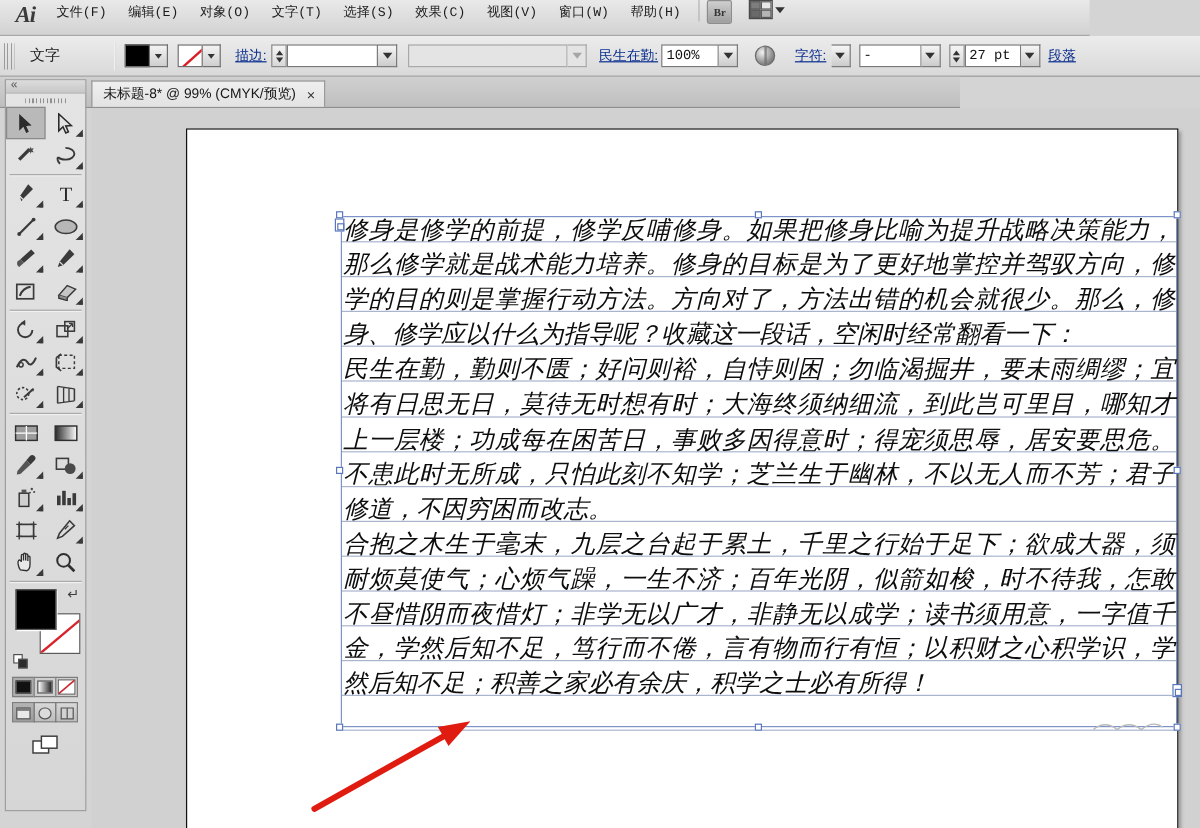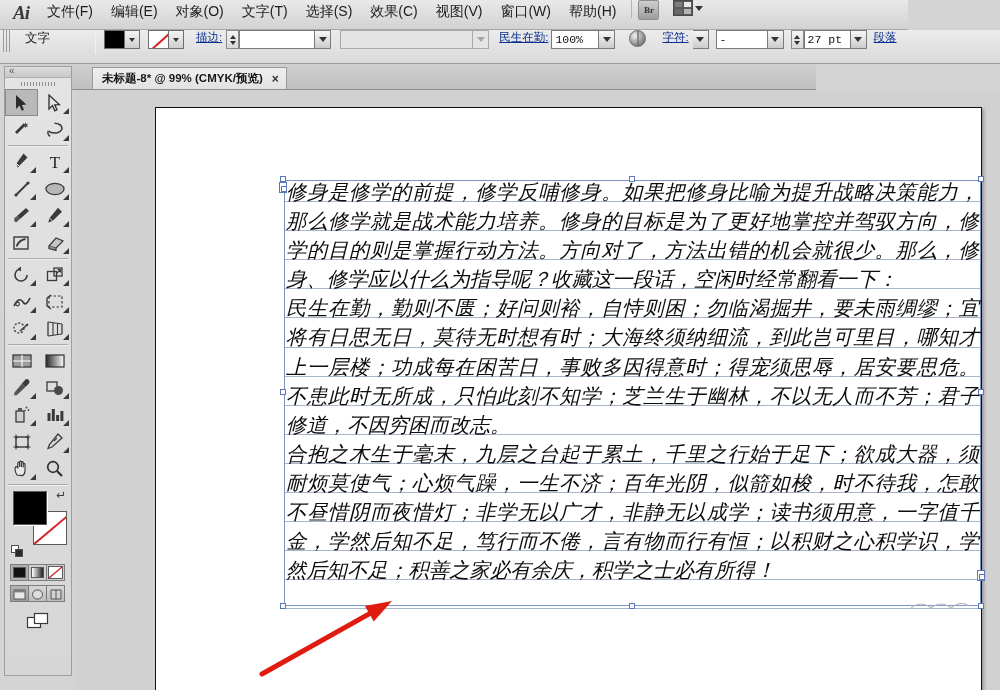--- a/index.html
+++ b/index.html
@@ -19,22 +19,23 @@
     border-bottom:1px solid #a8a8a8;
     display:flex; align-items:flex-start;
   }
   .ai-logo{
     width:34px; height:26px; margin-left:4px;
     display:flex; align-items:center; justify-content:center;
     font-family:"Liberation Serif",serif; font-weight:bold; font-style:italic;
     font-size:19px; color:#3a3a3a; letter-spacing:-1px;
   }
   .menu-item{
-    padding:4px 9px; font-size:14px; color:#1c1c1c; white-space:nowrap;
+    padding:4px 9px; font-size:11px; color:#1c1c1c; white-space:nowrap;
     line-height:14px;
+    font-family:Liberation Mono, monospace;
   }
   .mb-sep{ width:1px; height:18px; background:#b4b4b4; margin:0 6px; }
   .br-btn{
     width:21px;height:20px;border:1px solid #8d8d8d;border-radius:2px;
     background:linear-gradient(#cfcfcf,#9e9e9e);
     font-size:9px;color:#353535;display:flex;align-items:center;justify-content:center;
     font-family:"Liberation Serif",serif; font-weight:bold;
   }
   .ws-btn{
     margin-left:14px; display:flex; align-items:center; gap:2px;
@@ -48,21 +49,21 @@
   .ws-grid i:nth-child(2){ background:#e8e8e8; }
   .ws-grid i:nth-child(3){ background:#6a6a6a; }
   .ws-grid i:nth-child(4){ background:#b5b5b5; }
   .caret{ width:0;height:0;border-left:4px solid transparent;border-right:4px solid transparent;border-top:5px solid #333; }
 
   
   .optbar{
     position:absolute; left:0; top:30px; width:1000px; height:34px;
     background:linear-gradient(#ececec,#d9d9d9);
     border-bottom:1px solid #9c9c9c;
-    display:flex; align-items:flex-start;
+    display:flex; align-items:center;
   }
   .grip{
     width:9px;height:22px;margin:0 5px 0 3px;
     background:repeating-linear-gradient(to right,#9a9a9a 0 1px,transparent 1px 3px);
   }
   .opt-label{ font-size:12.5px; color:#1d1d1d; white-space:nowrap; }
   .opt-link{ font-size:11.5px; color:#0b2f8f; text-decoration:underline; white-space:nowrap; }
   .vsep{ width:1px;height:24px;background:#b6b6b6;margin:0 8px; border-right:1px solid #f0f0f0;}
 
   .swatch-group{ display:flex; align-items:center; }
@@ -108,24 +109,23 @@
     background:radial-gradient(circle at 35% 32%,#f2f2f2,#8d8d8d 62%,#5e5e5e);
     border:1px solid #6b6b6b; position:relative;
   }
   .globe::after{
     content:""; position:absolute; left:7px; top:0; width:2px; height:15px;
     background:#6d6d6d; opacity:.7;
   }
 
   
   .tabbar{
-    position:absolute; left:16px; top:64px; width:800px; height:26px;
+    position:absolute; left:0; top:64px; width:800px; height:26px;
     background:linear-gradient(#d0d0d0,#bfbfbf);
     border-bottom:1px solid #8f8f8f;
-    font-weight:bold;
   }
   .tab{
     position:absolute; left:76px; top:3px; height:22px;
     background:linear-gradient(#efefef,#e2e2e2);
     border:1px solid #9a9a9a; border-bottom:none;
     display:flex; align-items:center; padding:0 7px 0 9px; gap:9px;
     font-size:11.5px; color:#161616; white-space:nowrap;
   }
   .tab-close{ font-size:12px; color:#333; line-height:10px; }
 

